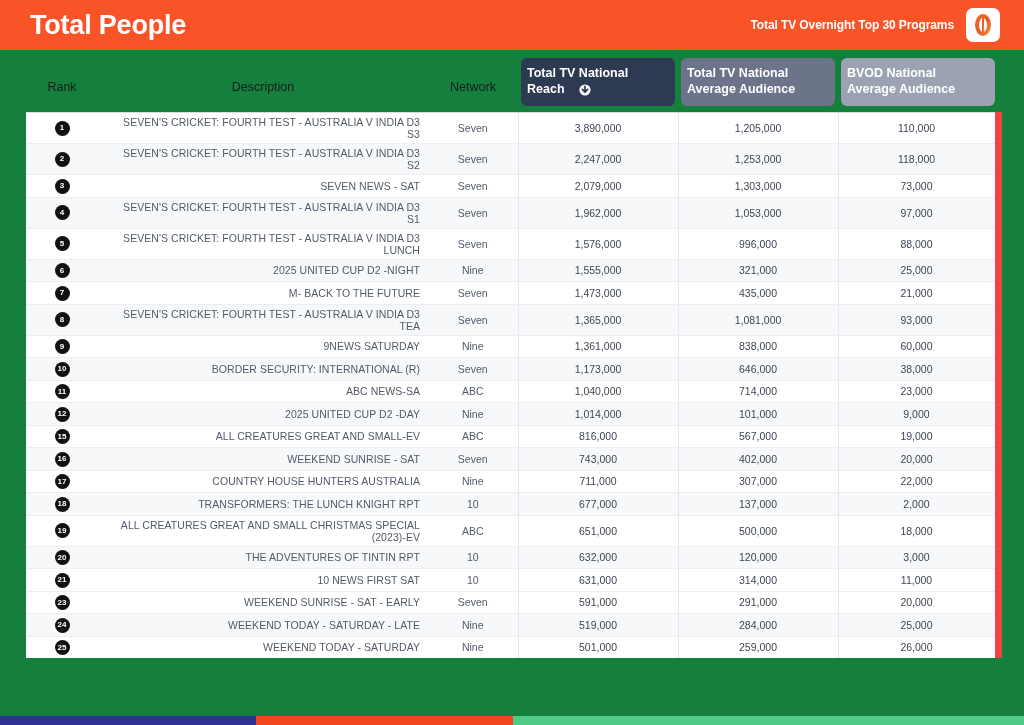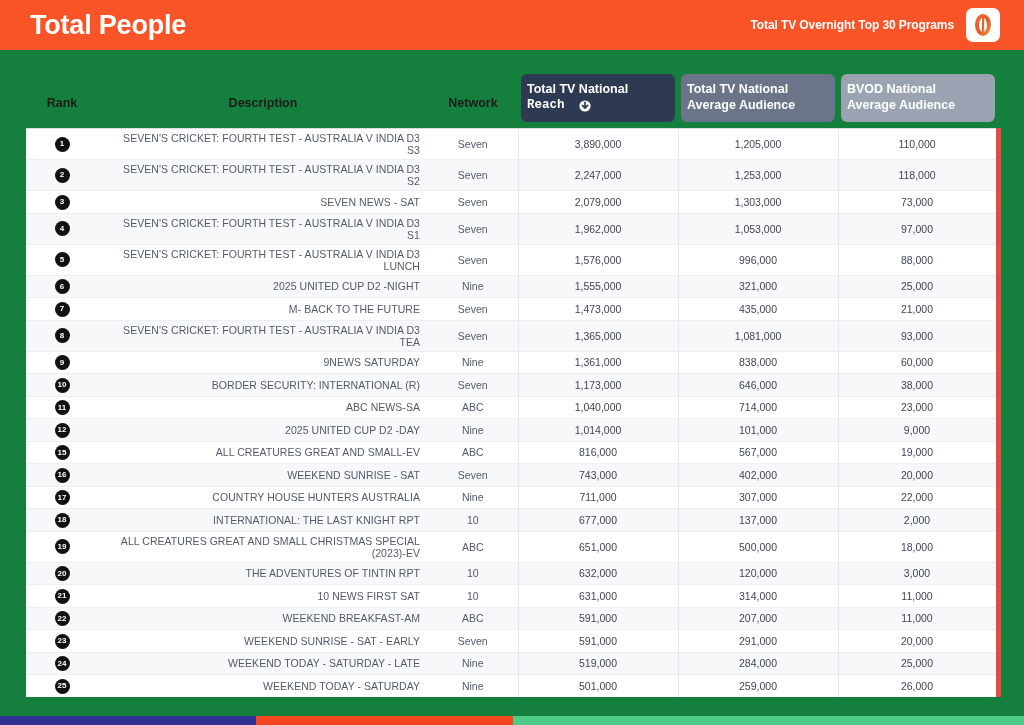--- a/index.html
+++ b/index.html
@@ -52,21 +52,21 @@
   col.c-desc { width: 330px; }
   col.c-net  { width: 90px; }
   col.c-m1   { width: 160px; }
   col.c-m2   { width: 160px; }
   col.c-m3   { width: 160px; }
 
   thead th { padding: 0; vertical-align: bottom; }
 
   .th-plain {
     font-size: 12.5px;
-    font-weight: bold;
+    font-weight: normal;
     color: #1b1b1b;
     text-align: center;
     padding-bottom: 18px;
     padding-top: 18px;
   }
   .th-metric { padding: 8px 3px 6px 3px; }
   .metric-box {
     border-radius: 6px;
     color: #ffffff;
     font-size: 12.5px;
@@ -75,22 +75,22 @@
     height: 48px;
     display: flex;
     flex-direction: column;
     align-items: flex-start;
     justify-content: center;
     text-align: center;
     padding: 0 6px;
   }
   .metric-box.m1 { background: #2e3a52; }
   .metric-box.m2 { background: #6b7489; }
-  .metric-box.m3 { background: #9ba3b3; margin-top: 16px; }
-  .metric-line { display: inline-flex; align-items: center; gap: 14px; font-family: Liberation Mono, monospace; }
+  .metric-box.m3 { background: #9ba3b3; }
+  .metric-line { display: inline-flex; align-items: center; gap: 14px; }
   .sort-icon { display:inline-block; width:12px; height:12px; }
 
   tbody tr { height: 19.6px; }
   tbody tr.row-even { background: #ffffff; }
   tbody tr.row-odd  { background: #f7f8f9; }
   tbody td {
     font-size: 10.5px;
     color: #4c5463;
     border-top: 1px solid #eceef0;
     padding: 3px 0;
@@ -116,21 +116,21 @@
     padding-right: 8px;
     color: #525a69;
     letter-spacing: 0.05px;
   }
   td.cell-net { text-align: center; color: #525a69; }
   td.cell-num {
     text-align: center;
     color: #3e4554;
     border-left: 1px solid #e6e8ec;
   }
-  td.cell-m3 { border-right: 5px solid #ef4444; }
+  td.cell-m3 { border-right: 7px solid #ef4444; }
 
   
   .footer {
     position: absolute;
     left: 0; bottom: 0;
     width: 1024px; height: 9px;
     display: flex;
   }
   .footer-seg-blue   { background: #2e3192; flex: 0 0 256px; }
   .footer-seg-orange { background: #f4471f; flex: 0 0 257px; }
@@ -323,21 +323,21 @@
           <tr class="row-even">
             <td class="cell-rank"><span class="rank-badge">17</span></td>
             <td class="cell-desc">COUNTRY HOUSE HUNTERS AUSTRALIA</td>
             <td class="cell-net">Nine</td>
             <td class="cell-num">711,000</td>
             <td class="cell-num">307,000</td>
             <td class="cell-num cell-m3">22,000</td>
           </tr>
           <tr class="row-odd">
             <td class="cell-rank"><span class="rank-badge">18</span></td>
-            <td class="cell-desc">INTERNATIONAL: THE LAST KNIGHT RPT</td>
+            <td class="cell-desc">TRANSFORMERS: THE LUNCH KNIGHT RPT</td>
             <td class="cell-net">10</td>
             <td class="cell-num">677,000</td>
             <td class="cell-num">137,000</td>
             <td class="cell-num cell-m3">2,000</td>
           </tr>
           <tr class="row-even">
             <td class="cell-rank"><span class="rank-badge">19</span></td>
             <td class="cell-desc">ALL CREATURES GREAT AND SMALL CHRISTMAS SPECIAL (2023)-EV</td>
             <td class="cell-net">ABC</td>
             <td class="cell-num">651,000</td>
@@ -353,28 +353,20 @@
             <td class="cell-num cell-m3">3,000</td>
           </tr>
           <tr class="row-even">
             <td class="cell-rank"><span class="rank-badge">21</span></td>
             <td class="cell-desc">10 NEWS FIRST SAT</td>
             <td class="cell-net">10</td>
             <td class="cell-num">631,000</td>
             <td class="cell-num">314,000</td>
             <td class="cell-num cell-m3">11,000</td>
           </tr>
-          <tr class="row-odd">
-            <td class="cell-rank"><span class="rank-badge">22</span></td>
-            <td class="cell-desc">WEEKEND BREAKFAST-AM</td>
-            <td class="cell-net">ABC</td>
-            <td class="cell-num">591,000</td>
-            <td class="cell-num">207,000</td>
-            <td class="cell-num cell-m3">11,000</td>
-          </tr>
           <tr class="row-even">
             <td class="cell-rank"><span class="rank-badge">23</span></td>
             <td class="cell-desc">WEEKEND SUNRISE - SAT - EARLY</td>
             <td class="cell-net">Seven</td>
             <td class="cell-num">591,000</td>
             <td class="cell-num">291,000</td>
             <td class="cell-num cell-m3">20,000</td>
           </tr>
           <tr class="row-odd">
             <td class="cell-rank"><span class="rank-badge">24</span></td>

